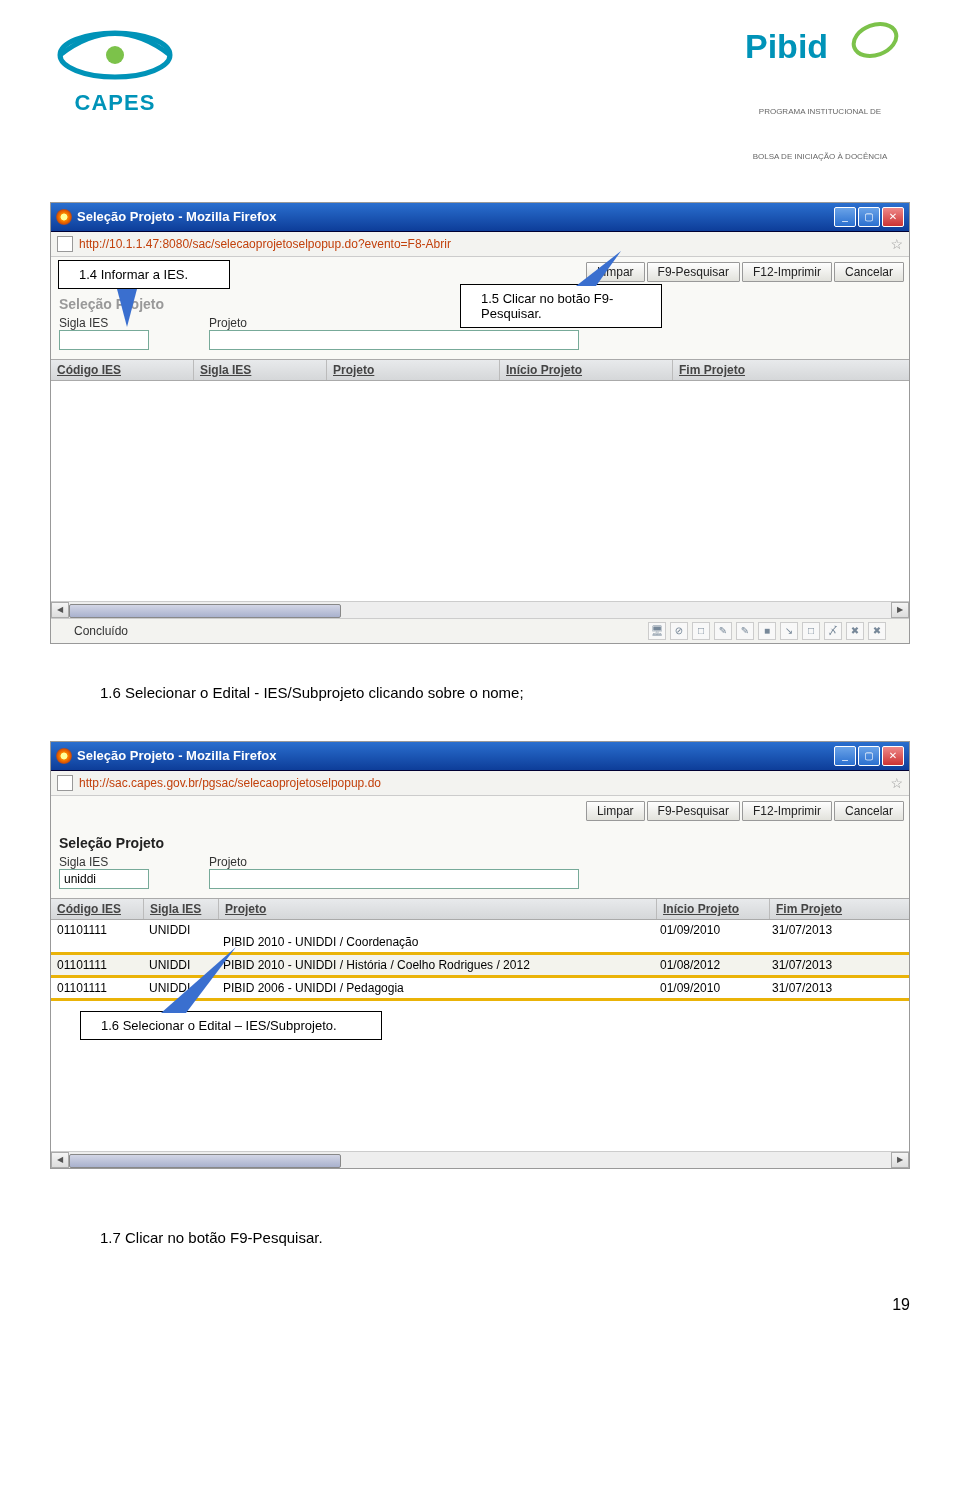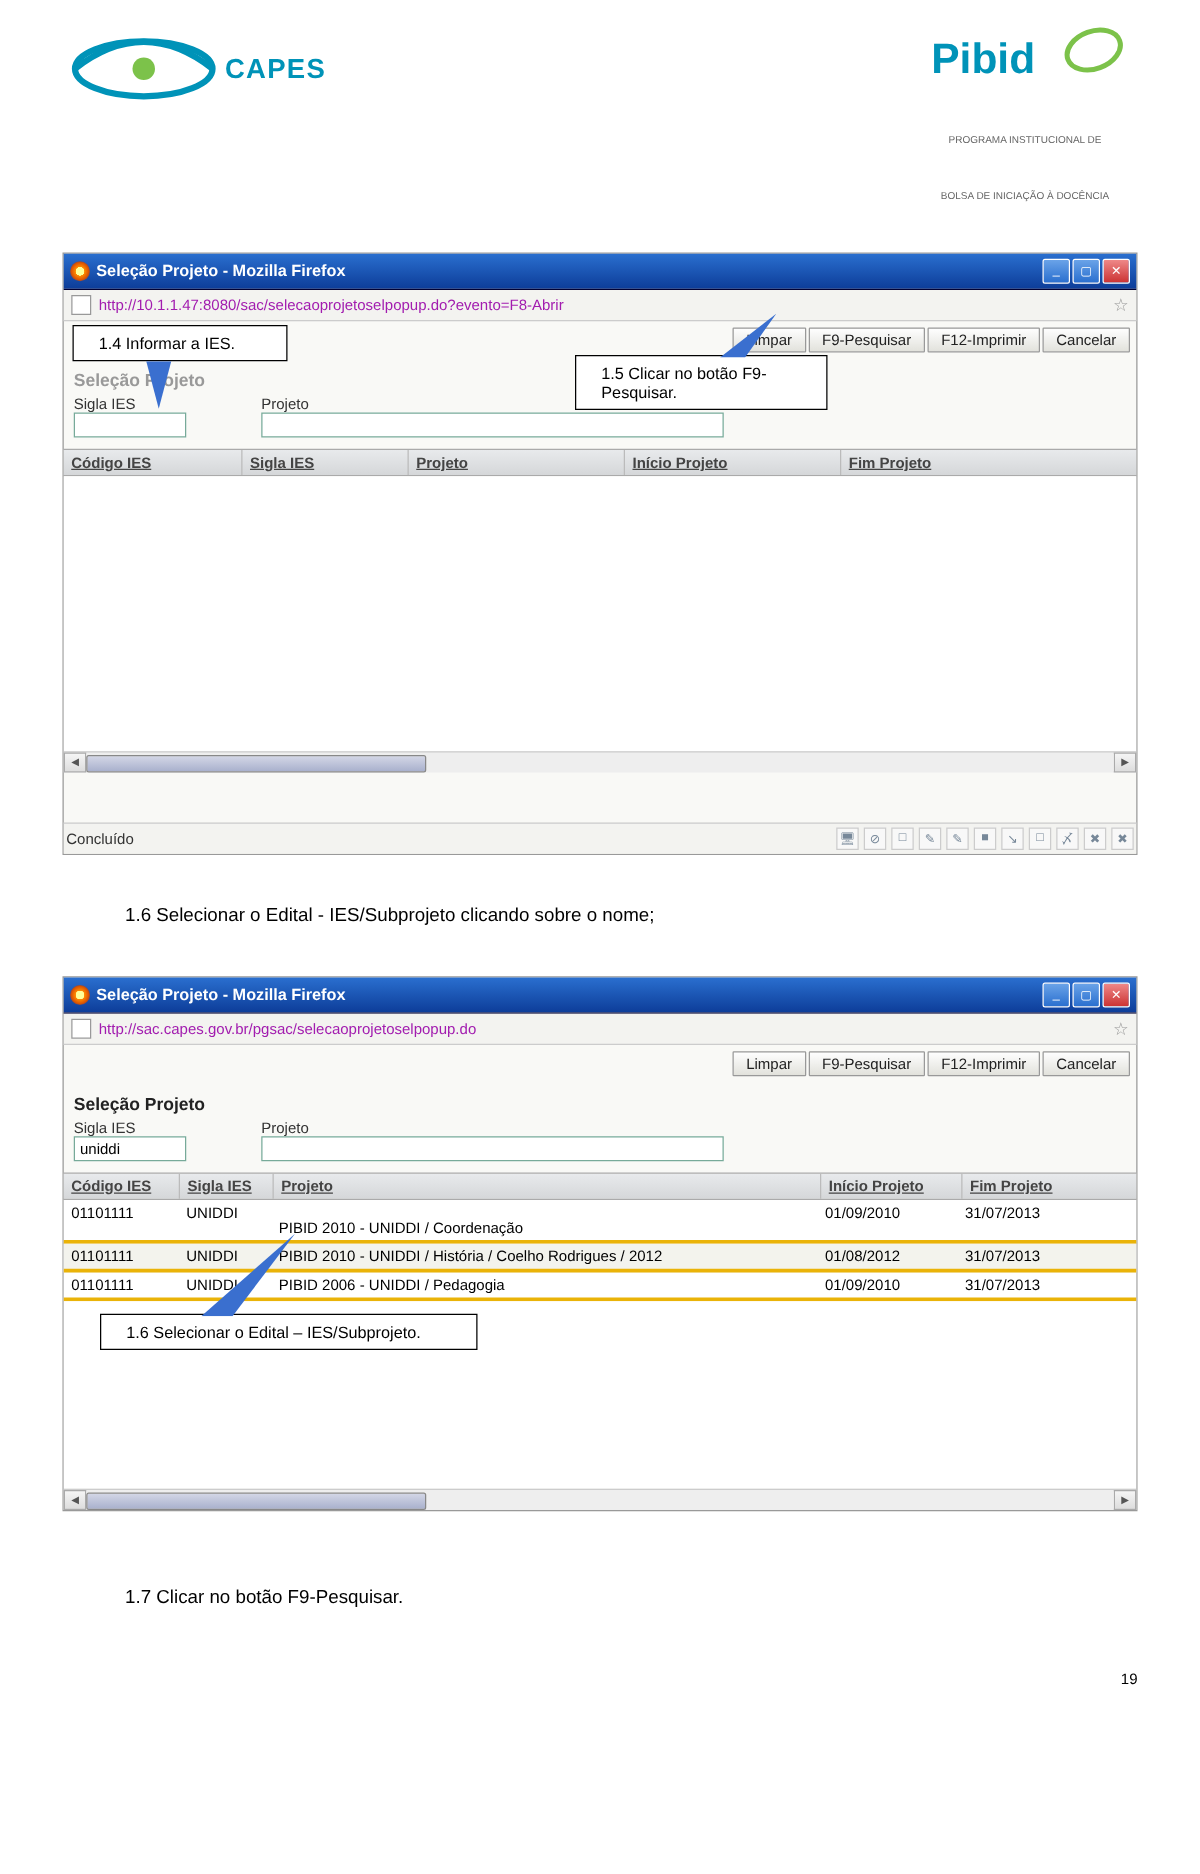--- a/index.html
+++ b/index.html
@@ -12,21 +12,21 @@
     padding: 20px 50px 20px 50px;
   }
   .header {
     display: flex;
     justify-content: space-between;
     align-items: flex-start;
     padding: 0 10px 40px 0;
   }
   .logo-capes {
     display: flex;
-    flex-direction: row;
+    flex-direction: column;
     align-items: center;
   }
   .logo-pibid {
     display: flex;
     flex-direction: column;
     align-items: center;
     gap: 36px;
   }
   .capes-eye {
     width: 130px;
@@ -98,21 +98,21 @@
     gap: 6px;
   }
   .tab-icon {
     width: 14px;
     height: 14px;
     border: 1px solid #999;
     background: #fff;
   }
   .addr {
     font-size: 12px;
-    color: #a21caf;
+    color: #c2410c;
   }
   .star {
     margin-left: auto;
     color: #999;
     font-size: 14px;
   }
   .toolbar {
     display: flex;
     justify-content: flex-end;
     padding: 5px;
@@ -217,25 +217,24 @@
     top: 1px;
     background: linear-gradient(#d3d6e6, #a9b1cd);
     border: 1px solid #888;
     border-radius: 2px;
   }
   .statusbar {
     background: #f3f3f0;
     border-top: 1px solid #ccc;
     display: flex;
     align-items: center;
-    padding: 2px 2px;
+    padding: 2px 23px;
     font-size: 12px;
     color: #333;
     height: 20px;
-    margin-top: 40px;
   }
   .status-icons {
     margin-left: auto;
     display: flex;
     gap: 4px;
     align-items: center;
   }
   .s-icon {
     width: 16px;
     height: 16px;
@@ -259,21 +258,21 @@
   .rel {
     position: relative;
   }
   .body-text {
     font-size: 15px;
     color: #000;
     margin: 40px 0 40px 50px;
   }
   .page-num {
     text-align: right;
-    font-size: 12px;
+    font-size: 16px;
     color: #000;
     margin-top: 50px;
     margin-right: 0;
   }
 </style>
 </head>
 <body>
 
 <div class="page">
 

